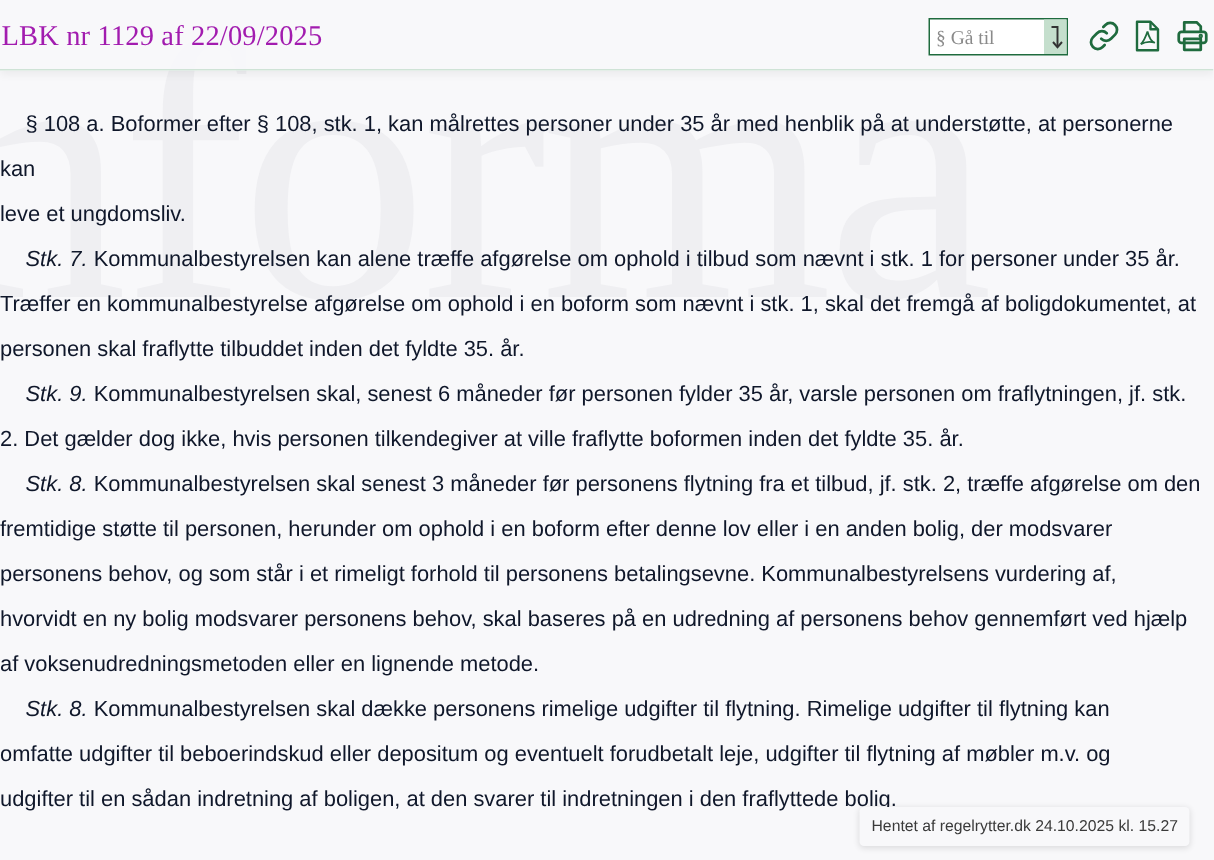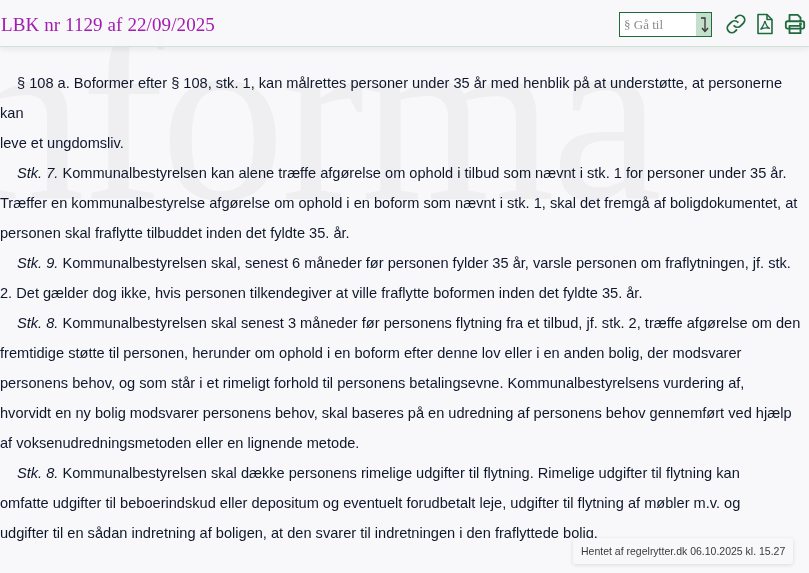--- a/index.html
+++ b/index.html
@@ -182,13 +182,13 @@
   <p><em>Stk. 8.</em> <span>Kommunalbestyrelsen skal senest 3 måneder før personens flytning fra et tilbud, jf. stk. 2, træffe afgørelse om den
 fremtidige støtte til personen, herunder om ophold i en boform efter denne lov eller i en anden bolig, der modsvarer
 personens behov, og som står i et rimeligt forhold til personens betalingsevne. Kommunalbestyrelsens vurdering af,
 hvorvidt en ny bolig modsvarer personens behov, skal baseres på en udredning af personens behov gennemført ved hjælp
 af voksenudredningsmetoden eller en lignende metode.</span></p>
   <p><em>Stk. 8.</em> <span>Kommunalbestyrelsen skal dække personens rimelige udgifter til flytning. Rimelige udgifter til flytning kan
 omfatte udgifter til beboerindskud eller depositum og eventuelt forudbetalt leje, udgifter til flytning af møbler m.v. og
 udgifter til en sådan indretning af boligen, at den svarer til indretningen i den fraflyttede bolig.</span></p>
 </div>
 
-<div class="footer-badge">Hentet af regelrytter.dk 06.10.2025 kl. 15.27</div>
+<div class="footer-badge">Hentet af regelrytter.dk 24.10.2025 kl. 15.27</div>
 
 </body></html>

